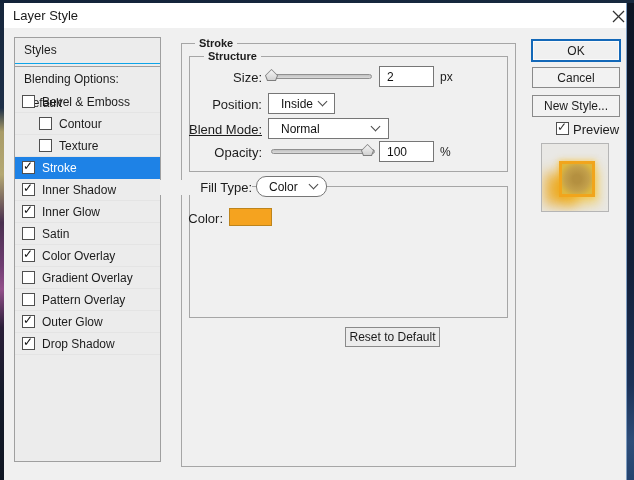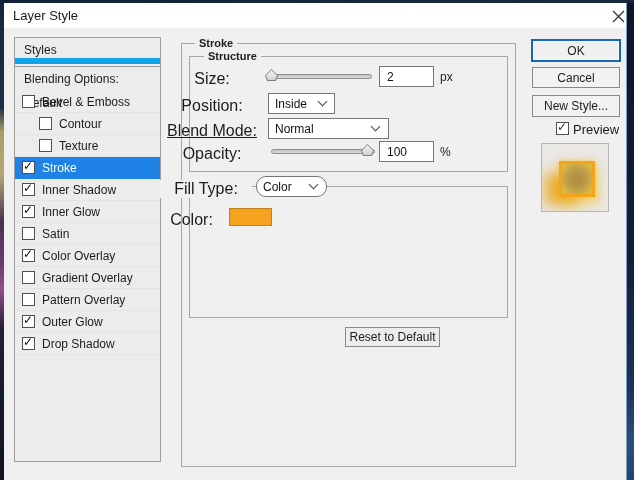--- a/index.html
+++ b/index.html
@@ -14,48 +14,48 @@
     background:linear-gradient(180deg,#0d1524 0%,#13203a 55%,#1c3258 80%,#2e4d79 92%,#24436e 100%);}
 
   .title-bar{position:absolute;left:4px;top:3px;width:622px;height:25px;background:#ffffff;}
   .title-text{position:absolute;left:9px;top:5px;font-size:13px;color:#1a1a1a;}
   .close-btn{position:absolute;left:604px;top:4px;width:20px;height:18px;display:flex;align-items:center;justify-content:center;cursor:pointer;}
 
   .dialog-body{position:absolute;left:4px;top:28px;width:622px;height:452px;background:#f0f0f0;}
 
   
   .sidebar{position:absolute;left:14px;top:37px;width:147px;height:425px;background:#ececec;border:1px solid #9f9f9f;font-size:12px;color:#1c1c1c;}
-  .sb-header{height:26px;line-height:25px;padding-left:9px;border-bottom:6px solid #0ea5e9;}
+  .sb-header{height:26px;line-height:25px;padding-left:9px;border-bottom:1px solid #0ea5e9;}
   .sb-gap{height:2px;}
   .sb-blend{height:25px;line-height:24px;padding-left:9px;border-top:1px solid #9f9f9f;cursor:pointer;}
   .sb-item{height:22px;display:flex;align-items:center;padding-left:7px;cursor:pointer;border-bottom:1px solid #e4e4e4;}
   .sb-item.indent{padding-left:24px;}
   .sb-item.selected{background:#1e82e6;color:#ffffff;border-bottom-color:#1e82e6;}
   .cb{width:13px;height:13px;background:#fff;border:1px solid #4f4f4f;position:relative;flex:0 0 13px;}
   .cb .check{display:none;position:absolute;left:0px;top:-3px;font-size:12px;color:#111;}
   .sb-item.checked .cb .check{display:block;}
   .sb-label{margin-left:7px;white-space:nowrap;}
 
   
   .gbox{position:absolute;border:1px solid #a6a6a6;}
   .gbox-label{position:absolute;font-size:11px;font-weight:bold;color:#1c1c1c;background:#f0f0f0;padding:0 4px;}
 
-  .flabel{position:absolute;font-size:16px;color:#1c1c1c;text-align:center;white-space:nowrap;}
+  .flabel{position:absolute;font-size:13px;color:#1c1c1c;text-align:right;white-space:nowrap;}
 
   
   .track{position:absolute;height:5px;border:1px solid #909090;border-radius:3px;background:linear-gradient(#c2c2c2,#dadada);}
   .thumb{position:absolute;width:13px;height:12px;}
   .thumb .t-outer{position:absolute;inset:0;background:#7e7e7e;clip-path:polygon(50% 0,100% 55%,84% 100%,16% 100%,0 55%);}
   .thumb .t-inner{position:absolute;left:1px;right:1px;top:1px;bottom:1px;background:linear-gradient(#f5f5f5,#d2d2d2);clip-path:polygon(50% 0,100% 55%,84% 100%,16% 100%,0 55%);}
 
   .num-input{position:absolute;width:55px;height:21px;border:1px solid #767676;background:#fff;font-size:12px;padding:0 0 0 7px;color:#111;}
   .unit{position:absolute;font-size:12px;color:#1c1c1c;}
 
   .dropdown{position:absolute;height:21px;background:#fff;border:1px solid #767676;font-size:12px;color:#111;cursor:pointer;}
-  .dd-text{position:absolute;left:6px;top:3px;white-space:nowrap;}
+  .dd-text{position:absolute;left:12px;top:3px;white-space:nowrap;}
   .chev{position:absolute;width:7px;height:7px;border-right:1.4px solid #4a4a4a;border-bottom:1.4px solid #4a4a4a;transform:rotate(45deg);top:4px;}
 
   .swatch{position:absolute;width:43px;height:18px;border:1px solid #bd841c;cursor:pointer;}
 
   .btn{position:absolute;background:#ececec;border:1px solid #8a8a8a;font-size:12px;color:#1c1c1c;display:flex;align-items:center;justify-content:center;cursor:pointer;}
   .btn-ok{background:#f0f0f0;border:2px solid #1368b8;box-shadow:inset 0 0 0 1px #fafafa;}
 
   .pv-cb{position:absolute;left:556px;top:122px;width:13px;height:13px;background:#fff;border:1px solid #4f4f4f;cursor:pointer;}
   .pv-cb .check{position:absolute;left:0px;top:-3px;font-size:12px;color:#333;}
   .pv-label{position:absolute;left:573px;top:122px;font-size:13px;color:#1c1c1c;}

